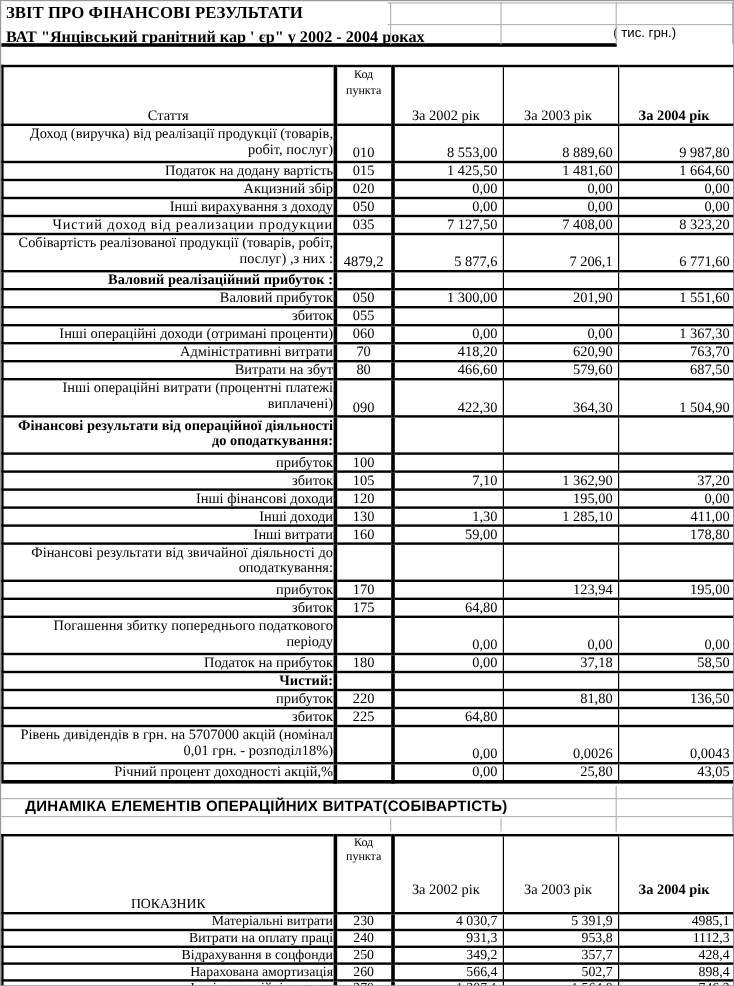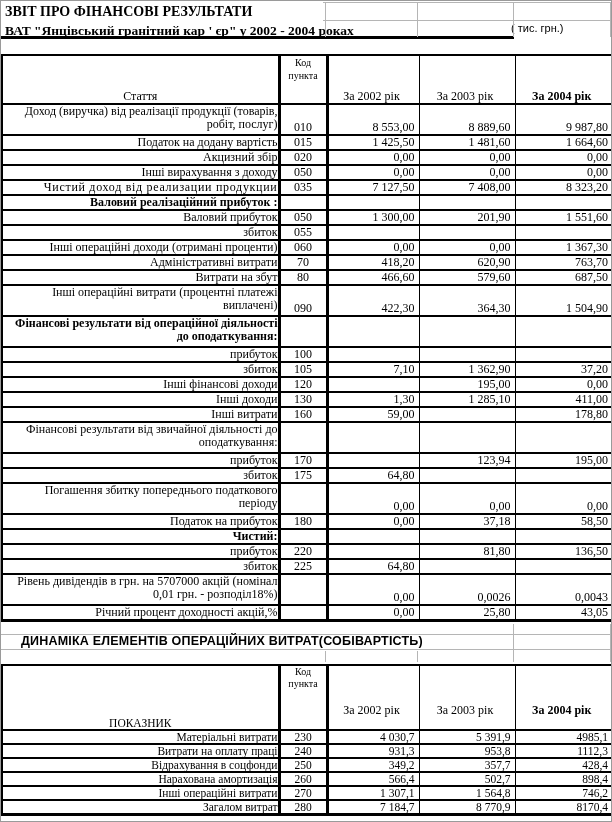--- a/index.html
+++ b/index.html
@@ -112,20 +112,27 @@
           <td class="c-v">0,00</td>
           <td class="c-v c-v4">0,00</td>
         </tr>
         <tr>
           <td class="c-lab sp" style="padding-left: 3px;">Чистий доход  від реализации продукции</td>
           <td class="c-c">035</td>
           <td class="c-v">7 127,50</td>
           <td class="c-v">7 408,00</td>
           <td class="c-v c-v4">8 323,20</td>
         </tr>
+        <tr class="tall">
+          <td class="c-lab" style="padding-left: 3px;">Собівартість реалізованої продукції (товарів, робіт, послуг) ,з них :</td>
+          <td class="c-c">4879,2</td>
+          <td class="c-v">5 877,6</td>
+          <td class="c-v">7 206,1</td>
+          <td class="c-v c-v4">6 771,60</td>
+        </tr>
         <tr>
           <td class="c-lab b" style="padding-left: 1px;">Валовий реалізаційний прибуток :</td>
           <td class="c-c"></td>
           <td class="c-v"></td>
           <td class="c-v"></td>
           <td class="c-v c-v4"></td>
         </tr>
         <tr>
           <td class="c-lab" style="padding-left: 12px;">Валовий прибуток</td>
           <td class="c-c">050</td>

